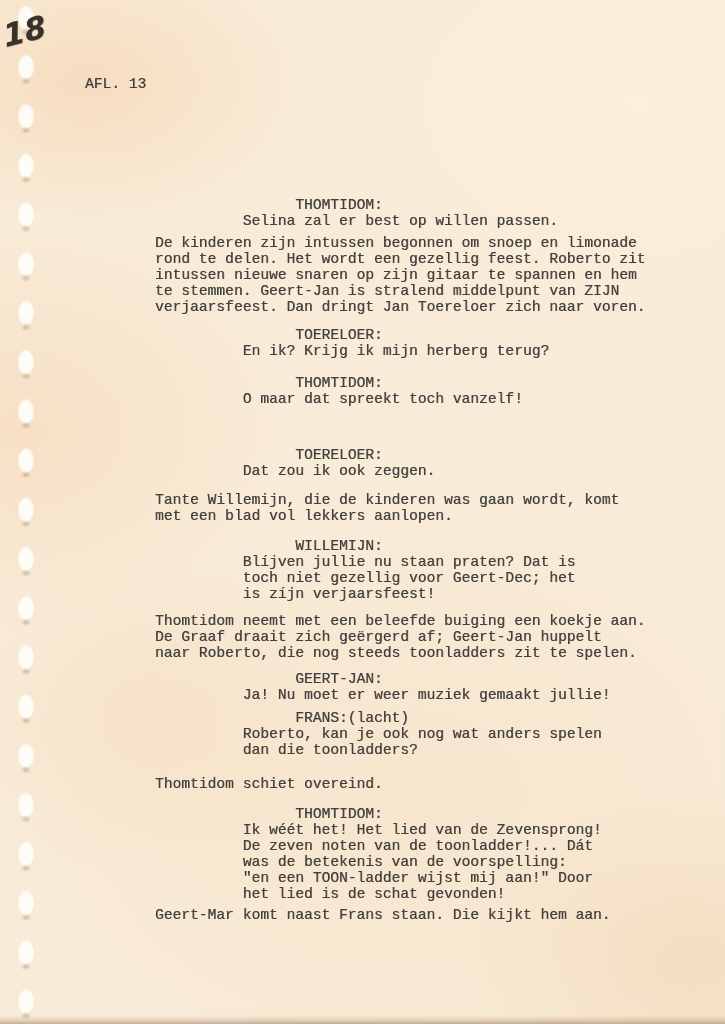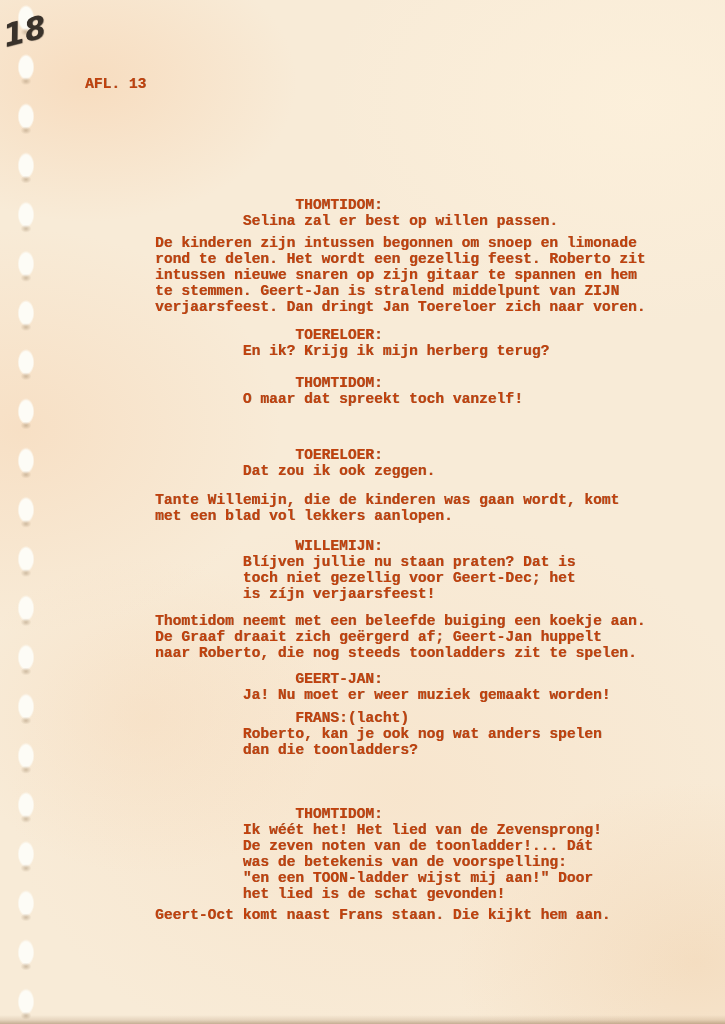--- a/index.html
+++ b/index.html
@@ -56,23 +56,22 @@
     text-shadow: 0.5px 0.5px 0.8px rgba(50,42,34,0.6);
   }
   
   .tw {
     position: absolute; left: 85px;
     z-index: 4;
     white-space: pre;
     font-family: "Liberation Mono", "DejaVu Sans Mono", monospace;
     font-size: 14.6px;
     line-height: 16px;
-    color: #c2410c;
+    color: #404040;
     text-shadow: 0.5px 0.4px 0.6px rgba(63,53,43,0.55);
-    font-weight: bold;
   }
 </style>
 </head>
 <body>
 
 <div class="paper">
   <div class="holes"></div>
 
   <div class="handwritten">18</div>
 
@@ -105,28 +104,29 @@
   <div class="tw" style="top:538px">                        WILLEMIJN:
                   Blíjven jullie nu staan praten? Dat is
                   toch niet gezellig voor Geert-Dec; het
                   is zíjn verjaarsfeest!</div>
 
   <div class="tw" style="top:613px">        Thomtidom neemt met een beleefde buiging een koekje aan.
         De Graaf draait zich geërgerd af; Geert-Jan huppelt
         naar Roberto, die nog steeds toonladders zit te spelen.</div>
 
   <div class="tw" style="top:671px">                        GEERT-JAN:
-                  Ja! Nu moet er weer muziek gemaakt worden!</div>
+                  Ja! Nu moet er weer muziek gemaakt jullie!</div>
 
   <div class="tw" style="top:710px">                        FRANS:(lacht)
                   Roberto, kan je ook nog wat anders spelen
                   dan die toonladders?</div>
 
+  <div class="tw" style="top:776px">        Thomtidom schiet overeind.</div>
 
   <div class="tw" style="top:806px">                        THOMTIDOM:
                   Ik wéét het! Het lied van de Zevensprong!
                   De zeven noten van de toonladder!... Dát
                   was de betekenis van de voorspelling:
                   "en een TOON-ladder wijst mij aan!" Door
                   het lied is de schat gevonden!</div>
 
-  <div class="tw" style="top:907px">        Geert-Oct komt naast Frans staan. Die kijkt hem aan.</div>
+  <div class="tw" style="top:907px">        Geert-Mar komt naast Frans staan. Die kijkt hem aan.</div>
 </div>
 
 </body></html>

